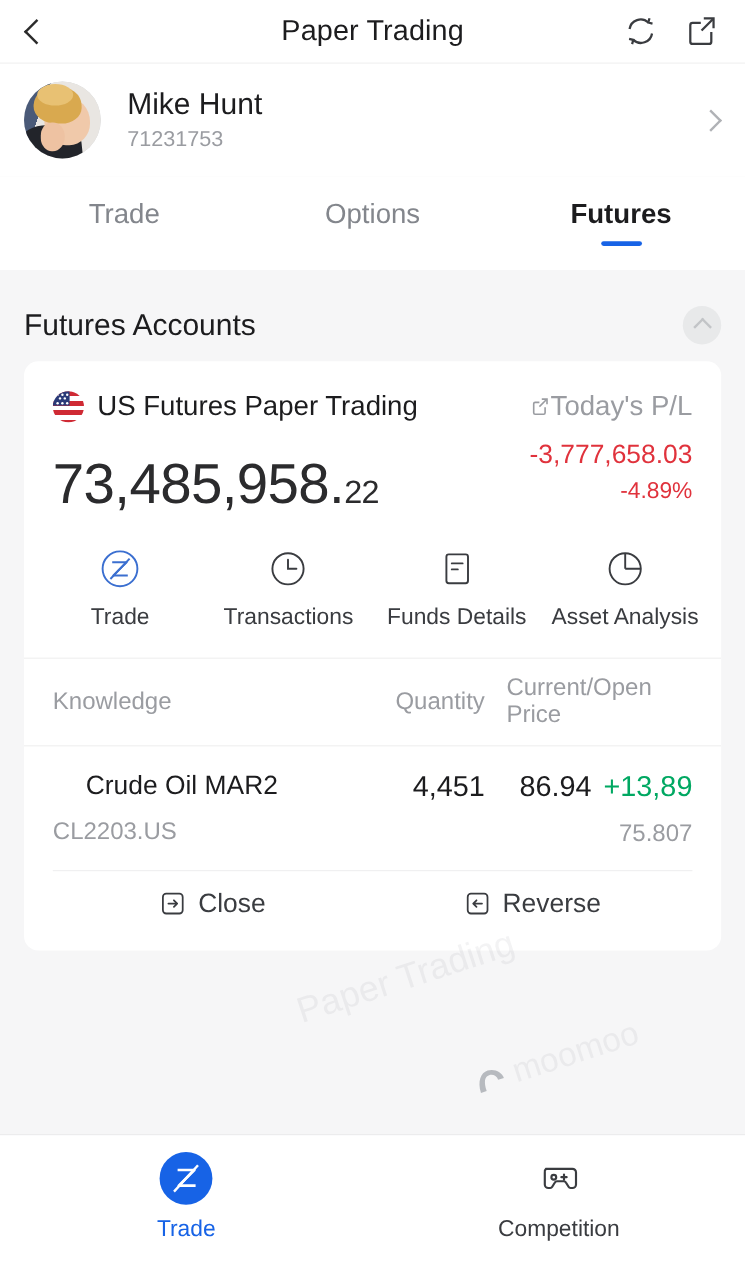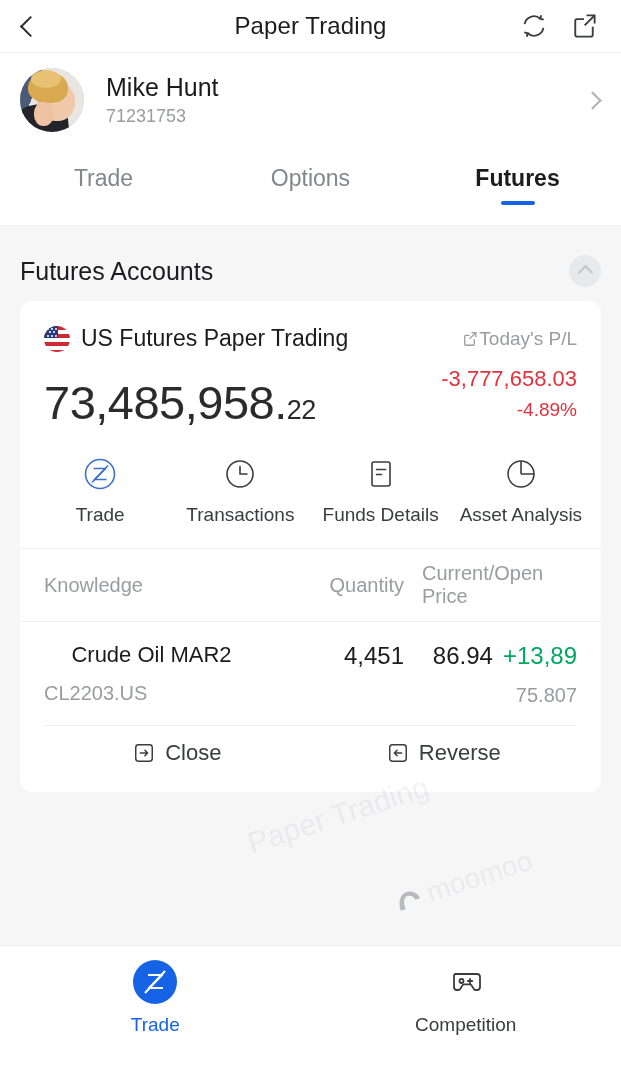--- a/index.html
+++ b/index.html
@@ -82,21 +82,21 @@
 
   
   .card-wrap { padding: 0 20px; }
   .card { background: #fff; border-radius: 12px; overflow: hidden; position: relative; }
   .card-head { display: flex; align-items: center; padding: 24px 24px 0; }
   .flag { width: 26px; height: 26px; border-radius: 50%; overflow: hidden; position: relative; flex: none; }
   .flag .stripes { position: absolute; inset: 0; background: repeating-linear-gradient(180deg,#cf2a34 0 4px,#fff 4px 8px); }
   .flag .canton { position: absolute; left: 0; top: 0; width: 14px; height: 12px; background: #2a3a78; }
   .flag .star { position: absolute; width: 2.4px; height: 2.4px; background: #fff; border-radius: 50%; }
   .card-title { margin-left: 11px; font-size: 23px; color: #1c1c1e; }
-  .pl-label { margin-left: auto; display: flex; align-items: center; gap: 0; font-size: 19px; color: #9a9ca1; cursor: pointer; }
+  .pl-label { margin-left: auto; display: flex; align-items: center; gap: 0; font-size: 23px; color: #9a9ca1; cursor: pointer; }
 
   .balance-row { display: flex; align-items: flex-end; padding: 14px 24px 0; }
   .balance { font-size: 47px; color: #2b2b2d; letter-spacing: -.5px; line-height: 1.05; }
   .balance .cents { font-size: 27px; }
   .pl-block { margin-left: auto; text-align: right; padding-bottom: 6px; }
   .pl-amount { font-size: 22px; color: #e0323c; }
   .pl-pct { font-size: 19px; color: #e0323c; margin-top: 7px; }
 
   .actions { display: flex; padding: 30px 10px 22px; }
   .action { flex: 1; display: flex; flex-direction: column; align-items: center; gap: 13px; cursor: pointer; }

